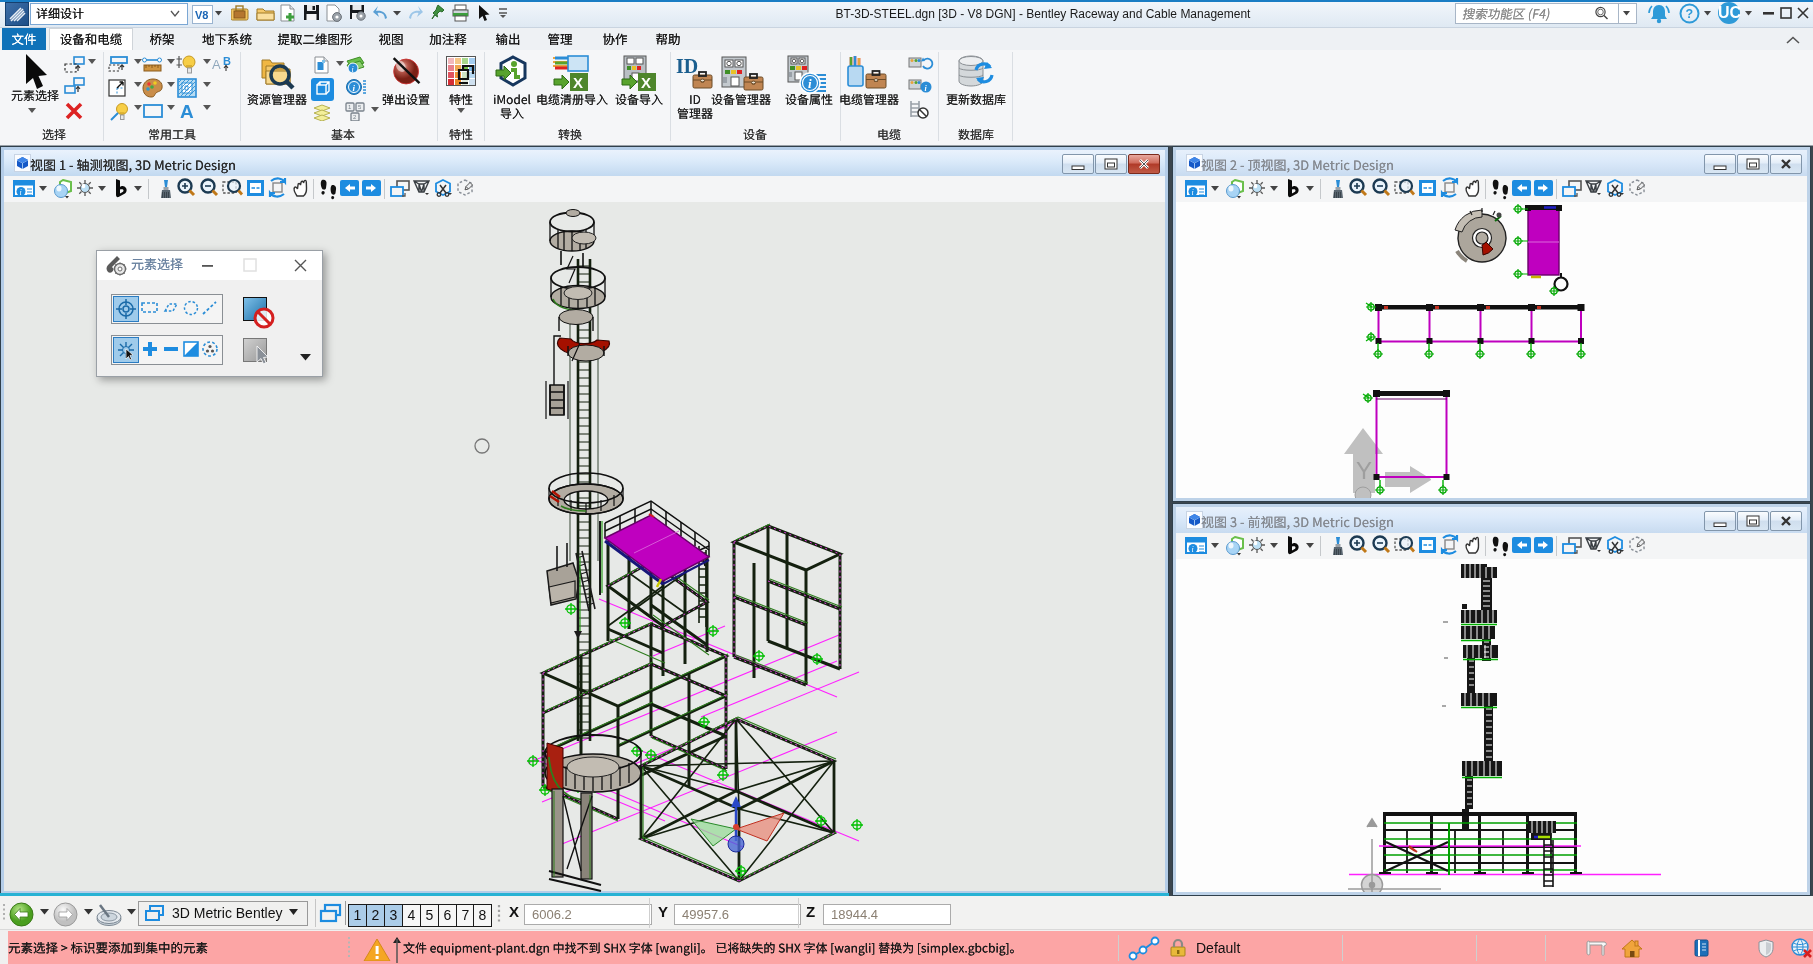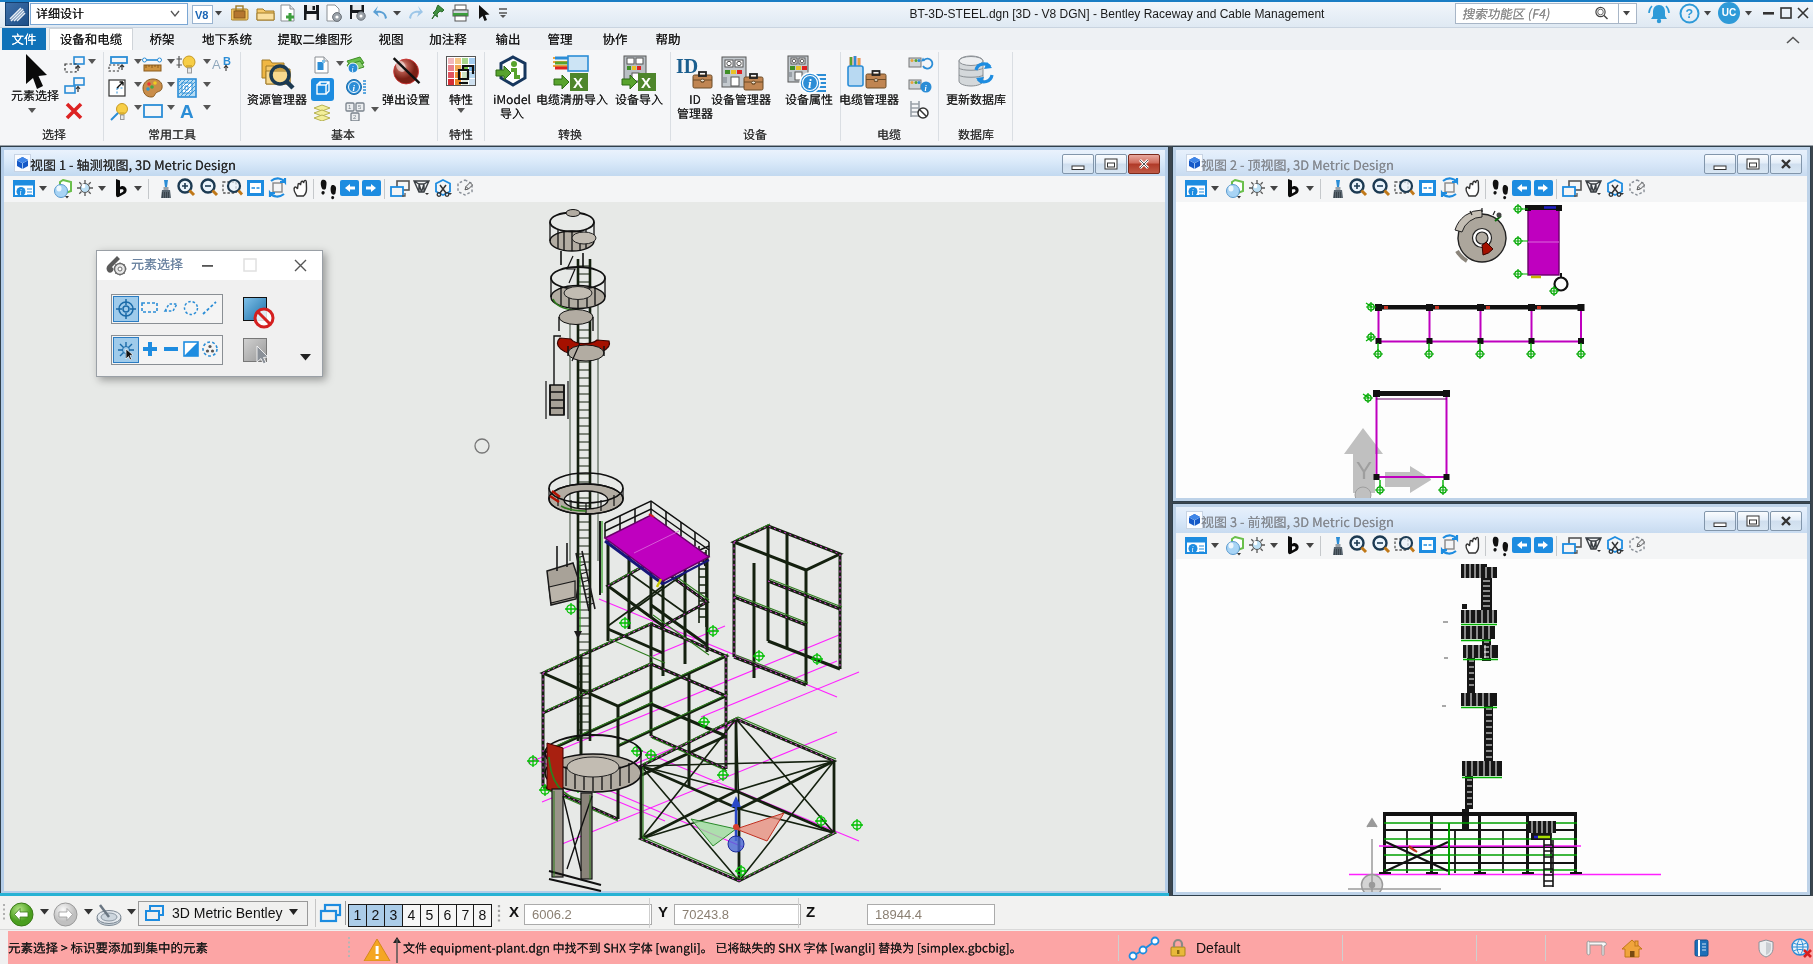--- a/index.html
+++ b/index.html
@@ -102,21 +102,21 @@
 
     <g transform="translate(248,1)">
           <path d="M0 0 L0 14 L3.5 11 L5.5 16 L8 15 L6 10 L10.5 9.5 Z" fill="#111"></path>
         </g>
   </svg>
   <svg class="abs" style="left:497px;top:7px" width="12" height="12">
         <path d="M2 2 H10 M2 6 H10" stroke="#555" stroke-width="1.4"></path>
         <path d="M3 8 L6 11 L9 8" fill="#555"></path>
       </svg>
 
-  <div class="abs" style="left:887px;top:7px;width:460px;font-size:12px;color:#1a1a1a;text-align:center">BT-3D-STEEL.dgn [3D - V8 DGN] - Bentley Raceway and Cable Management</div>
+  <div class="abs" style="left:813px;top:7px;width:460px;font-size:12px;color:#1a1a1a;text-align:center">BT-3D-STEEL.dgn [3D - V8 DGN] - Bentley Raceway and Cable Management</div>
 
   <div class="abs" style="left:1455px;top:3px;width:162px;height:19px;background:#fff;border:1px solid #a8b6c7"></div>
   <svg class="abs" style="left:1594px;top:6px" width="16" height="15">
         <circle cx="6.5" cy="6" r="4.6" fill="none" stroke="#444" stroke-width="1.2"></circle>
         <circle cx="6.5" cy="6" r="2.8" fill="none" stroke="#444" stroke-width="0.8"></circle>
         <path d="M10 9.5 L13.5 13" stroke="#444" stroke-width="1.4"></path>
       </svg>
   <div class="abs" style="left:1618px;top:3px;width:17px;height:19px;background:#fff;border:1px solid #a8b6c7"></div>
   <svg class="abs" style="left:1622px;top:11px" width="10" height="7">
         <path d="M1 0 L4.5 4.5 L8 0" fill="#444"></path>
@@ -129,21 +129,21 @@
       </svg>
 
   <svg class="abs" style="left:1679px;top:3px" width="21" height="21">
         <circle cx="10.5" cy="10.5" r="9" fill="none" stroke="#2e9ad8" stroke-width="2"></circle>
         <text x="6.5" y="15" font-size="12.5" font-weight="bold" fill="#2e9ad8" font-family="Liberation Sans">?</text>
       </svg>
   <svg class="abs" style="left:1703px;top:11px" width="10" height="7">
         <path d="M1 0 L4.5 4.5 L8 0" fill="#444"></path>
       </svg>
 
-  <div class="abs" style="left:1718px;top:2px;width:22px;height:22px;border-radius:50%;background:#2e9ad8;color:#fff;font-size:10px;font-weight:bold;text-align:center;line-height:22px">UC</div>
+  <div class="abs" style="left:1718px;top:2px;width:22px;height:22px;border-radius:50%;background:#2e9ad8;color:#fff;font-size:16px;font-weight:bold;text-align:center;line-height:22px">UC</div>
   <svg class="abs" style="left:1744px;top:11px" width="10" height="7">
         <path d="M1 0 L4.5 4.5 L8 0" fill="#444"></path>
       </svg>
 
   <svg class="abs" style="left:1762px;top:8px" width="14" height="10">
         <rect x="1" y="4" width="11" height="2.6" fill="#333"></rect>
       </svg>
   <svg class="abs" style="left:1780px;top:7px" width="13" height="12">
         <rect x="1" y="1" width="10" height="10" fill="none" stroke="#333" stroke-width="1.6"></rect>
       </svg>
@@ -1339,24 +1339,24 @@
   <div class="tbtn" style="left:438px">6</div>
   <div class="tbtn" style="left:456px">7</div>
   <div class="tbtn" style="left:473px">8</div>
   <svg class="abs" style="left:496px;top:8px" width="6" height="20">
         <path d="M3 1 v18" stroke="#a0a0a0" stroke-width="2.2" stroke-dasharray="2.2 2.6"></path>
       </svg>
   <div class="coordlab" style="left:509px">X</div>
   <div class="coordbox" style="left:524px;width:119px">6006.2</div>
   <div class="ssep" style="left:649px;top:2px;height:30px"></div>
   <div class="coordlab" style="left:658px">Y</div>
-  <div class="coordbox" style="left:674px;width:118px">70243.8</div>
+  <div class="coordbox" style="left:674px;width:118px">49957.6</div>
   <div class="ssep" style="left:798px;top:2px;height:30px"></div>
   <div class="coordlab" style="left:806px">Z</div>
-  <div class="coordbox" style="left:867px;width:119px">18944.4</div>
+  <div class="coordbox" style="left:823px;width:119px">18944.4</div>
 </div>
 
 <div class="abs" style="left:8px;top:931px;width:1813px;height:33px;background:#fca5a5">
   <svg class="abs" style="left:338px;top:5px" width="6" height="24">
         <path d="M3 1 v22" stroke="#b5b5b5" stroke-width="2" stroke-dasharray="2 2.5"></path>
       </svg>
   <svg class="abs" style="left:354px;top:6px" width="30" height="24">
         <path d="M15 2 L28 24 L2 24 Z" fill="#f5a623" stroke="#d4881a"></path>
         <rect x="13.6" y="9" width="3" height="8" fill="#fff"></rect>
         <rect x="13.6" y="19" width="3" height="3" fill="#fff"></rect>

